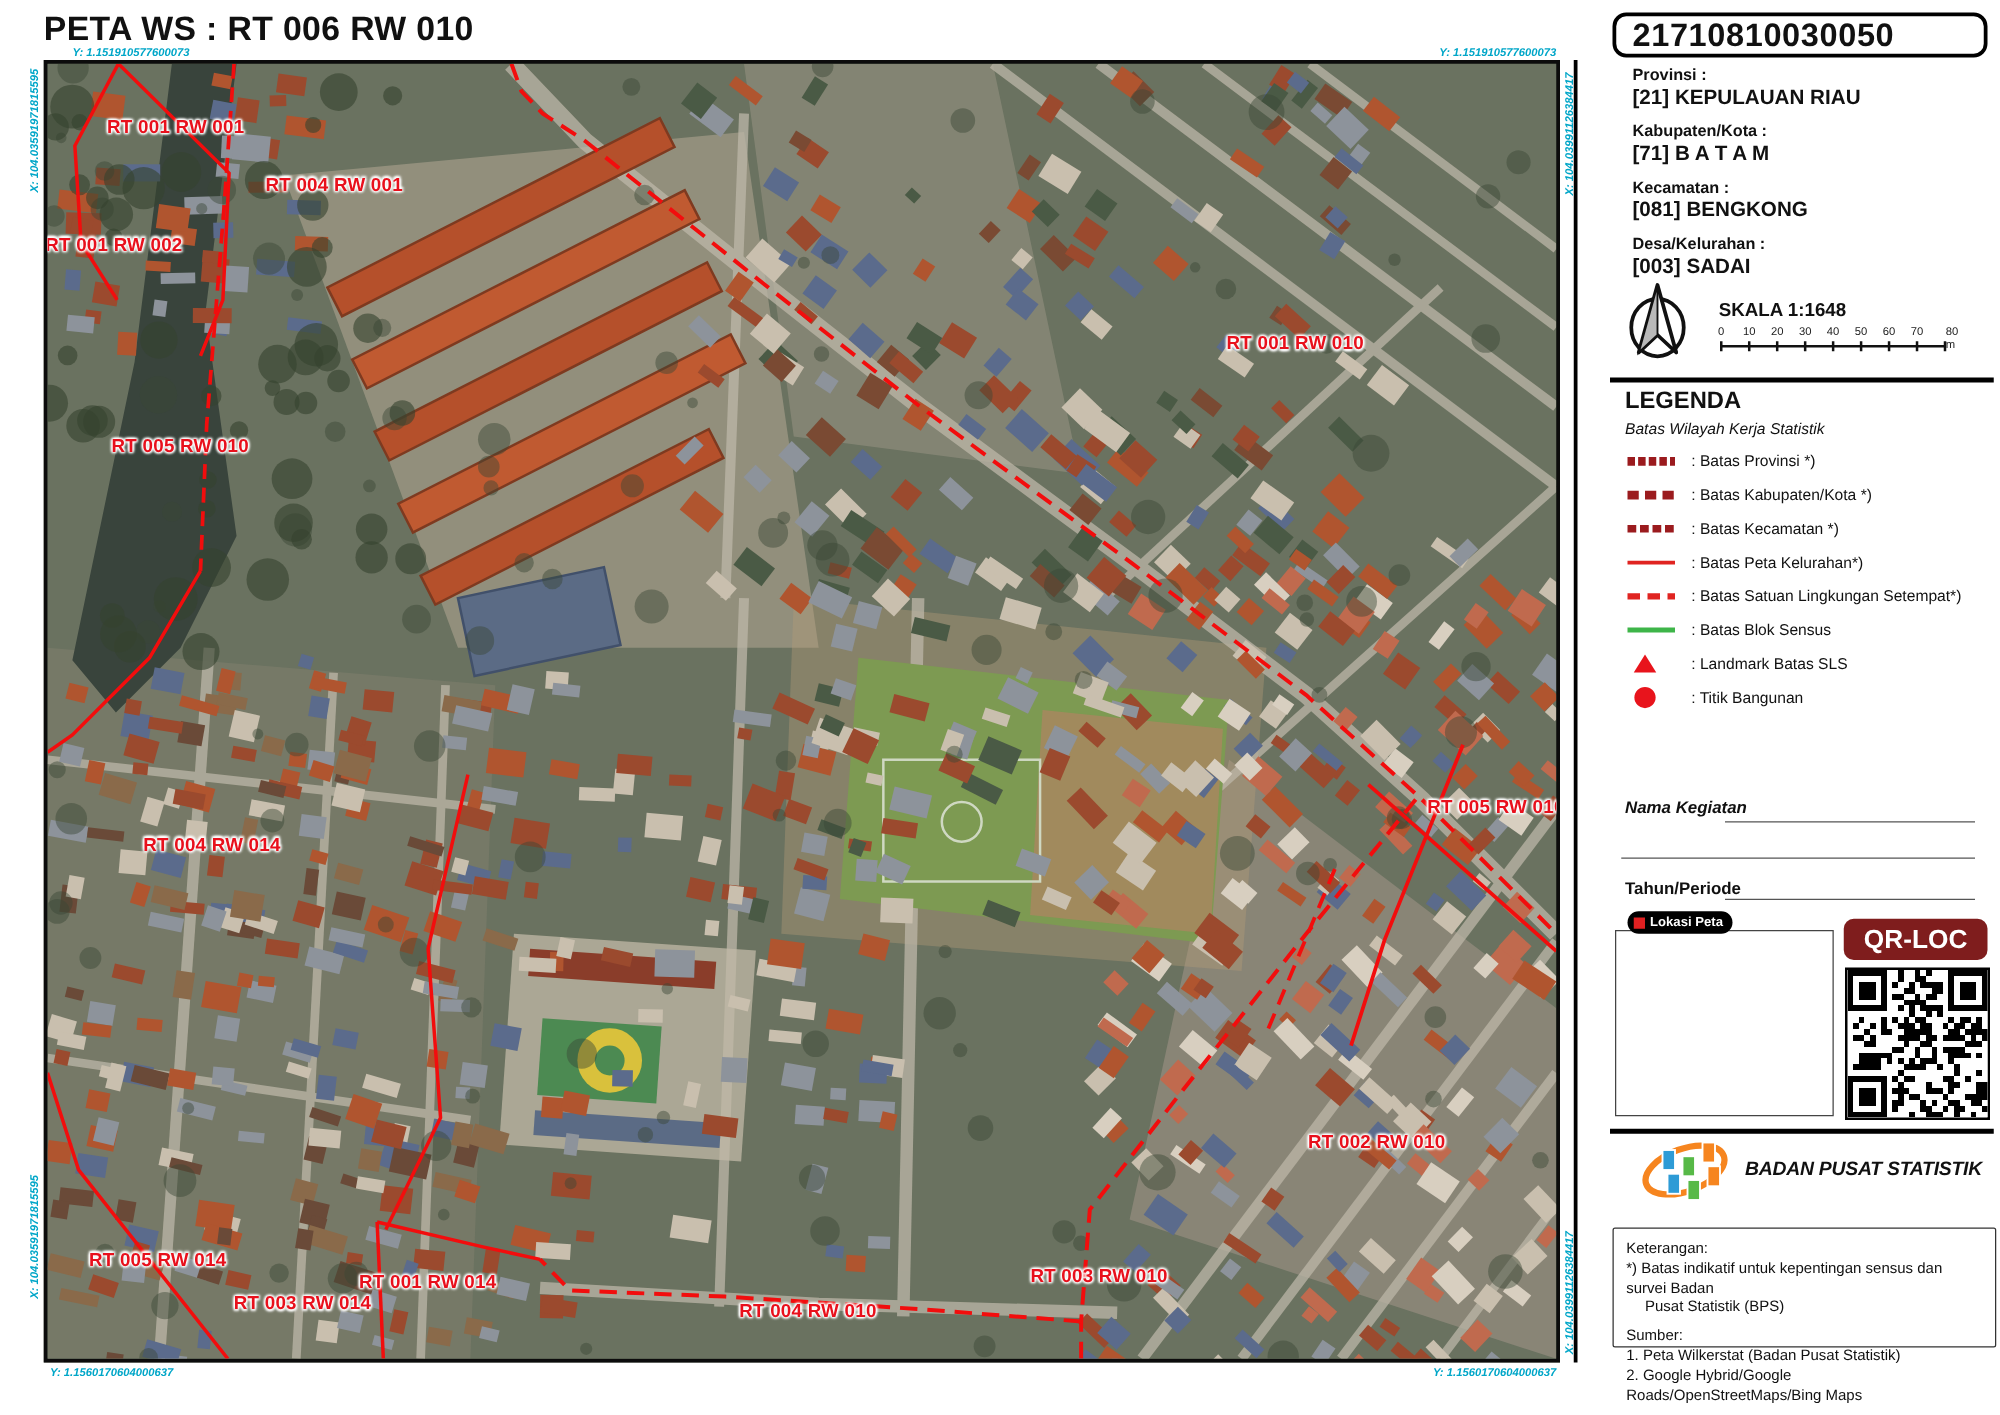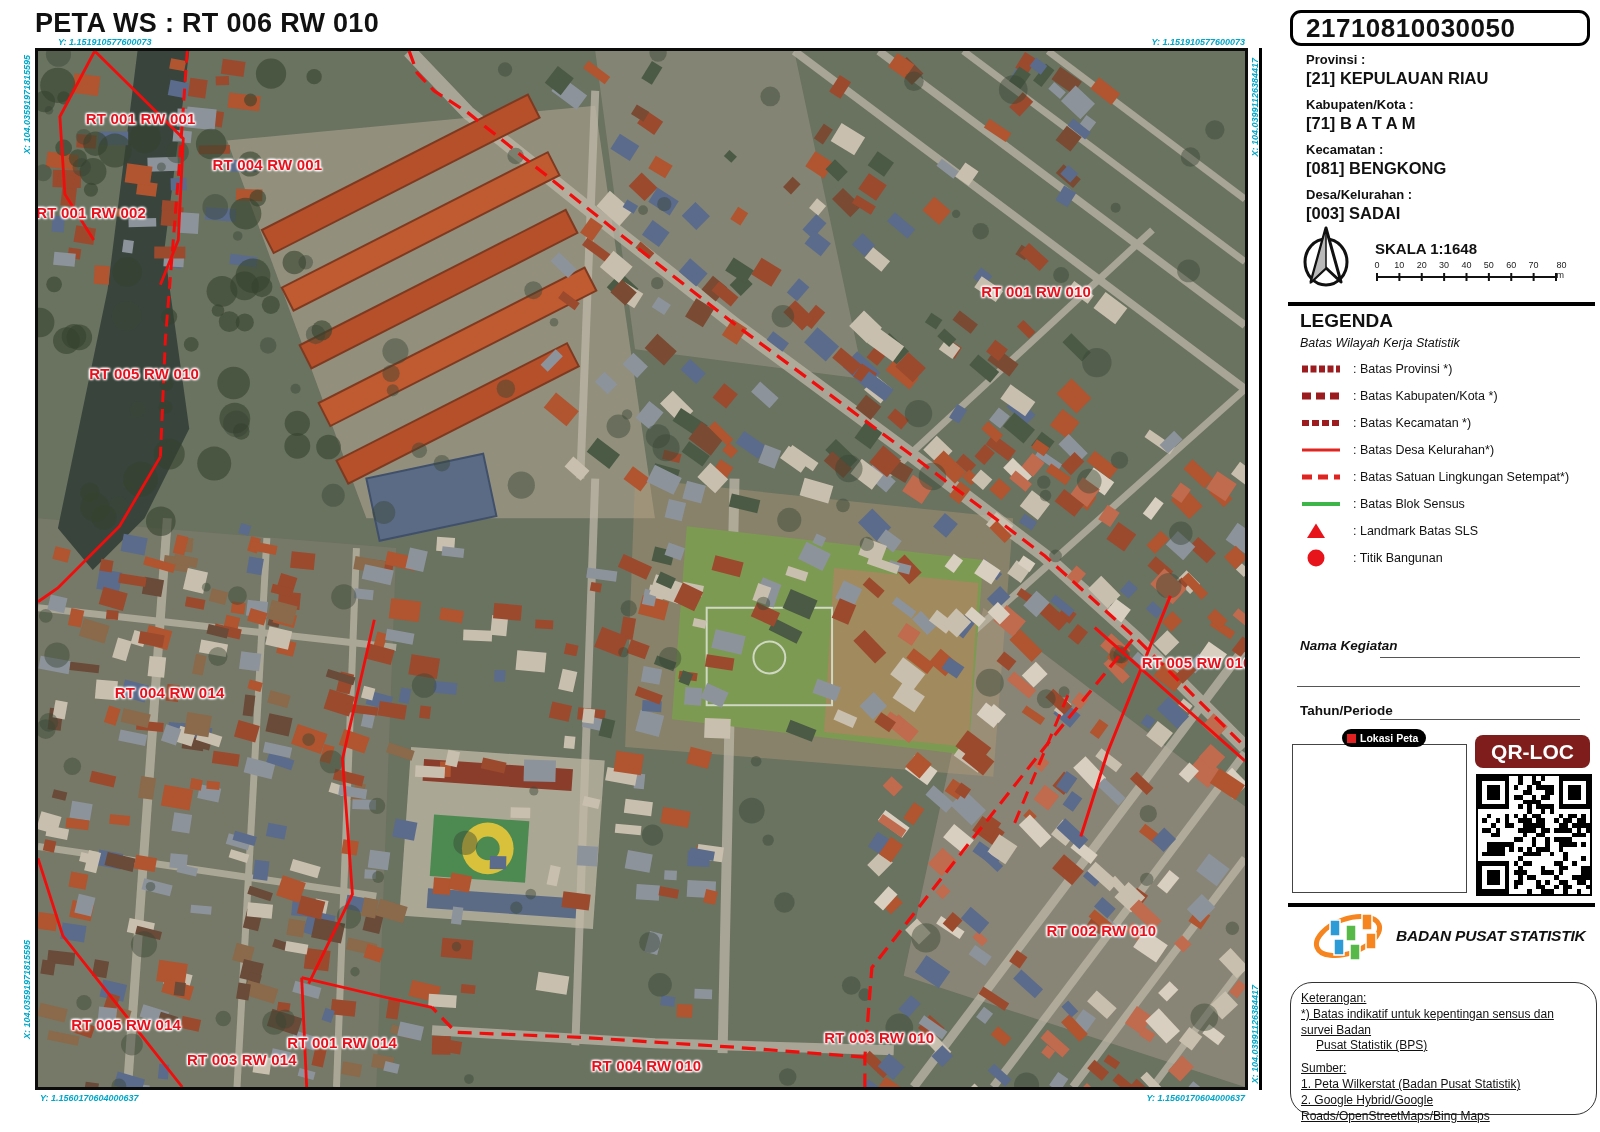--- a/index.html
+++ b/index.html
@@ -5,21 +5,21 @@
   html,body{margin:0;padding:0;background:#fff;}
   .page{position:relative;width:1600px;height:1132px;background:#fff;overflow:hidden;
         font-family:"Liberation Sans",sans-serif;color:#111;}
   .title{position:absolute;left:35px;top:8px;font-size:27px;font-weight:bold;letter-spacing:.3px;}
   
   .map-frame{position:absolute;left:35px;top:48px;width:1213px;height:1042px;
              border:3px solid #0c0c0c;box-sizing:border-box;overflow:hidden;background:#66705e;}
   .map-frame svg{display:block;width:100%;height:100%;}
   .rt-label{position:absolute;transform:translate(-50%,-50%);font-weight:bold;font-size:15px;
             color:#e8101c;white-space:nowrap;letter-spacing:.2px;
-            text-shadow:0 0 2px #fff,0 0 3px #fff,1px 1px 2px #fff,-1px -1px 2px #fff,1px -1px 2px #fff,-1px 1px 2px #fff;margin-top:16px;}
+            text-shadow:0 0 2px #fff,0 0 3px #fff,1px 1px 2px #fff,-1px -1px 2px #fff,1px -1px 2px #fff,-1px 1px 2px #fff;}
   .coord{position:absolute;font-size:9px;font-style:italic;font-weight:bold;color:#00a6c8;white-space:nowrap;}
   .coord.vert{writing-mode:vertical-rl;transform:rotate(180deg);}
   .vline{position:absolute;left:1259px;top:48px;width:3px;height:1042px;background:#000;}
   
   .id-box{position:absolute;left:1290px;top:10px;width:300px;height:36px;border:3px solid #000;
           border-radius:11px;box-sizing:border-box;font-size:26px;font-weight:bold;
           line-height:31px;padding-left:13px;letter-spacing:.5px;}
   .region-fields{position:absolute;left:1306px;top:52px;width:286px;}
   .region-field{margin-bottom:9px;}
   .rf-label{font-size:13px;font-weight:bold;margin-bottom:2px;}
@@ -32,31 +32,31 @@
   .divider{position:absolute;left:1288px;width:307px;height:4px;background:#000;}
   .legend-title{position:absolute;left:1300px;top:310px;font-size:19px;font-weight:bold;}
   .legend-sub{position:absolute;left:1300px;top:336px;font-size:12.5px;font-style:italic;font-weight:normal;}
   .legend-items{position:absolute;left:1300px;top:355px;width:295px;}
   .lg-row{display:flex;align-items:center;height:27px;}
   .lg-sample{flex:0 0 44px;margin-right:9px;}
   .lg-label{font-size:12.5px;color:#111;}
   .form-label{position:absolute;font-size:13.5px;font-weight:bold;}
   .uline{position:absolute;height:0;border-bottom:1.4px solid #555;}
   .lokasi-box{position:absolute;left:1292px;top:744px;width:175px;height:149px;border:1.5px solid #444;box-sizing:border-box;background:#fff;}
-  .lokasi-pill{position:absolute;left:1342px;top:729px;height:18px;padding:0 8px 0 5px;background:#000;border-radius:9px;
+  .lokasi-pill{position:absolute;left:1302px;top:729px;height:18px;padding:0 8px 0 5px;background:#000;border-radius:9px;
                display:flex;align-items:center;color:#fff;font-size:10.5px;font-weight:bold;}
   .lokasi-pill .sq{display:inline-block;width:9px;height:9px;background:#e02021;margin-right:4px;}
   .qr-btn{position:absolute;left:1475px;top:735px;width:115px;height:33px;background:#7f1d1d;border-radius:8px;
           color:#fff;font-size:21px;font-weight:bold;text-align:center;line-height:33px;}
   .qr-box{position:absolute;left:1476px;top:774px;width:116px;height:122px;border:2px solid #000;box-sizing:border-box;background:#fff;}
   .qr-box svg{display:block;width:100%;height:100%;}
   .bps{position:absolute;left:1312px;top:908px;display:flex;align-items:center;}
   .bps-name{font-size:15.5px;font-weight:bold;font-style:italic;margin-left:6px;letter-spacing:-.2px;}
-  .notes-box{position:absolute;left:1290px;top:982px;width:307px;height:133px;border:1.5px solid #333;
-             border-radius:22px;box-sizing:border-box;padding:8px 10px;font-size:12px;line-height:1.32;text-decoration:underline;}
+  .notes-box{position:absolute;left:1290px;top:982px;width:307px;height:96px;border:1.5px solid #333;
+             border-radius:2px;box-sizing:border-box;padding:8px 10px;font-size:12px;line-height:1.32;}
   .notes-box .indent{margin-left:15px;}
   .notes-box .blank{height:7px;}
 </style>
 </head>
 <body>
 
 <div class="page">
 
   <div class="title">PETA WS :  RT 006 RW 010</div>
 
@@ -1158,21 +1158,21 @@
     <svg class="lg-sample" width="44" height="18" viewBox="0 0 44 18">
           <line x1="2" y1="9" x2="40" y2="9" stroke="#9b1b1e" stroke-width="6" stroke-dasharray="7 3"></line>
         </svg>
     <span class="lg-label">: Batas Kecamatan *)</span>
   </div>
 
   <div class="lg-row">
     <svg class="lg-sample" width="44" height="18" viewBox="0 0 44 18">
           <line x1="2" y1="9" x2="40" y2="9" stroke="#e02421" stroke-width="3"></line>
         </svg>
-    <span class="lg-label">: Batas Desa Kelurahan*)</span>
+    <span class="lg-label">: Batas Peta Kelurahan*)</span>
   </div>
 
   <div class="lg-row">
     <svg class="lg-sample" width="44" height="18" viewBox="0 0 44 18">
           <line x1="2" y1="9" x2="40" y2="9" stroke="#e02421" stroke-width="5" stroke-dasharray="10 6"></line>
         </svg>
     <span class="lg-label">: Batas Satuan Lingkungan Setempat*)</span>
   </div>
 
   <div class="lg-row">

